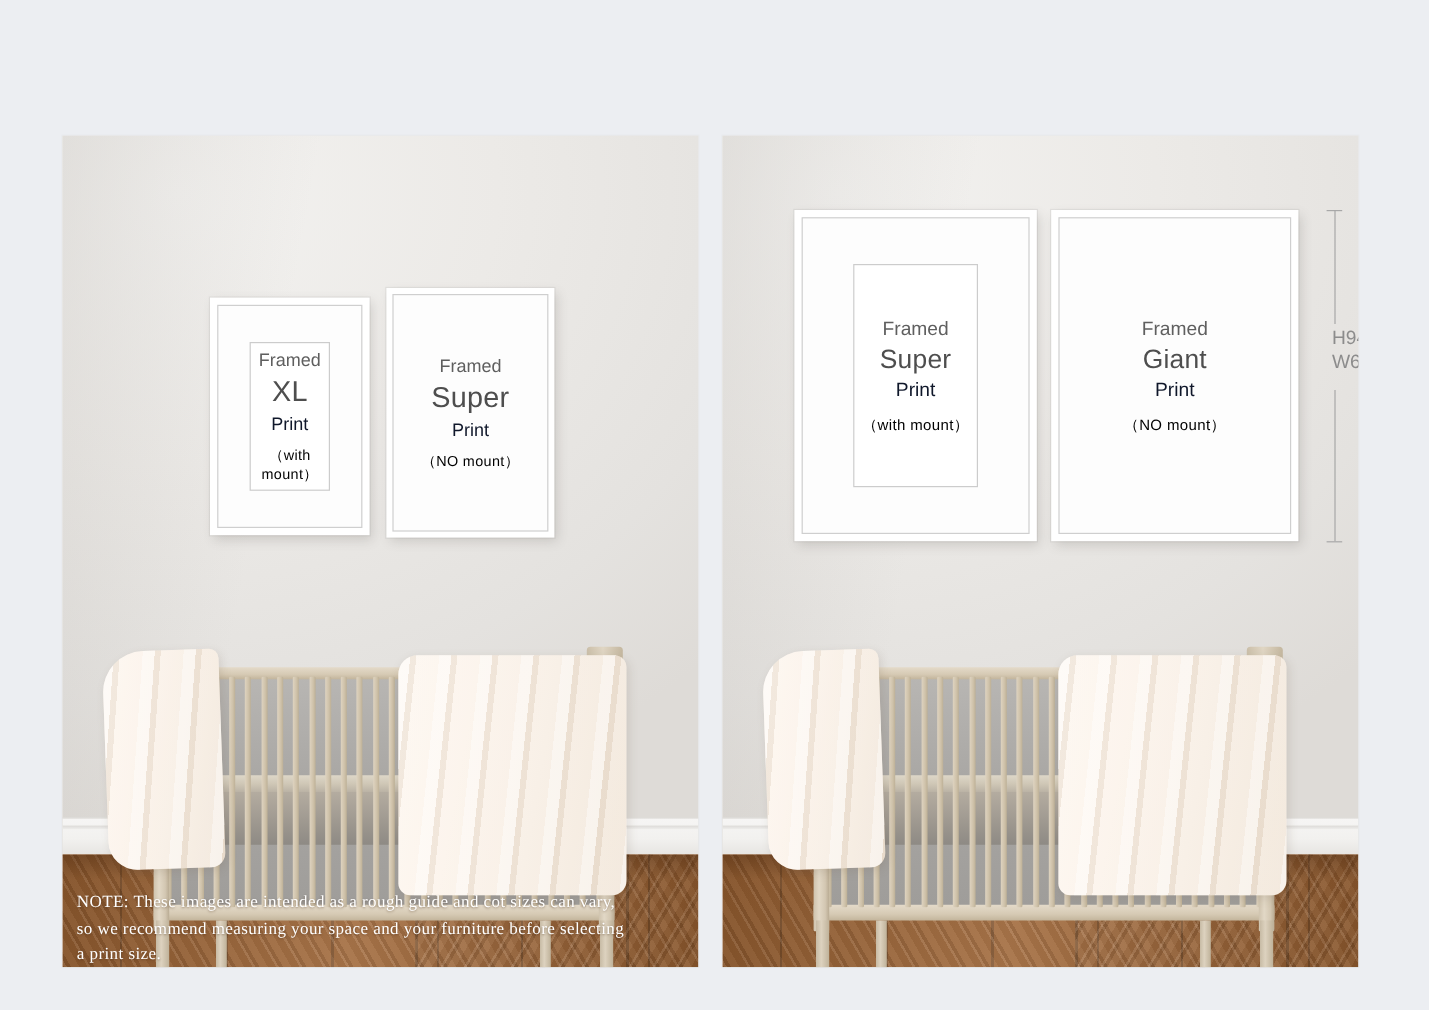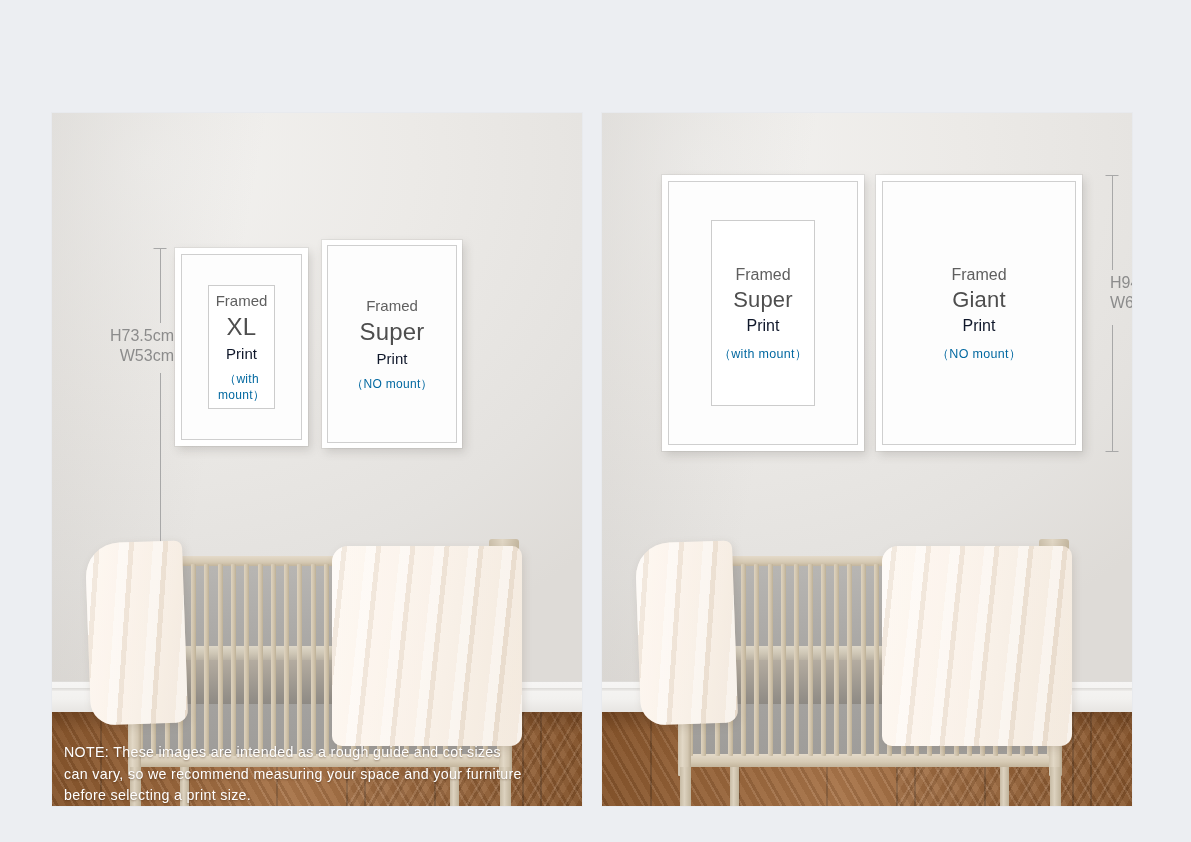--- a/index.html
+++ b/index.html
@@ -111,21 +111,21 @@
   .mount{
     position:absolute;
     border:1px solid #cccccc;
     background:#ffffff;
     display:flex; flex-direction:column; align-items:center; justify-content:center;
   }
   .lbl{ text-align:center; color:#5e5e5e; line-height:1.35; }
   .lbl .l1{ font-size:15px; color:#5f5f5f; }
   .lbl .l2{ font-size:24px; color:#4e4e4e; letter-spacing:.2px; }
   .lbl .l3{ font-size:15px; color:#0f172a; }
-  .lbl .l4{ font-size:12px; color:#0369a1; margin-top:7px; letter-spacing:.3px; }
+  .lbl .l4{ font-size:12px; color:#000000; margin-top:7px; letter-spacing:.3px; }
 
   .lbl.big .l1{ font-size:16px; }
   .lbl.big .l2{ font-size:22px; }
   .lbl.big .l3{ font-size:16px; }
   .lbl.big .l4{ font-size:12.5px; margin-top:9px; }
 
   
   .dim{ position:absolute; }
   .dim-seg{ position:absolute; width:1px; background:#a8a8a8; left:50%; }
   .dim-cap{ position:absolute; width:13px; height:1px; background:#a8a8a8; left:50%; transform:translateX(-50%); }
@@ -198,30 +198,20 @@
         <div class="baseboard-line"></div>
       </div>
     </div>
 
     <div class="floor">
       <div class="floor-chev"></div>
       <div class="floor-chev2"></div>
       <div class="floor-tone"></div>
     </div>
 
-    <div class="dim" style="left:78px; top:135px; width:60px; height:315px;">
-      <div class="dim-cap" style="top:0;"></div>
-      <div class="dim-seg" style="top:0; height:75px;"></div>
-      <div class="dim-seg" style="top:125px; height:190px;"></div>
-      <div class="dim-cap" style="top:315px;"></div>
-      <div class="dim-text left-side" style="top:78px;">
-        <div>H73.5cm</div>
-        <div>W53cm</div>
-      </div>
-    </div>
 
     <div class="frame" style="left:123px; top:135px; width:133px; height:198px;">
       <div class="frame-inner">
         <div class="mount" style="left:26px; top:30px; right:26px; bottom:30px;">
           <div class="lbl">
             <div class="l1">Framed</div>
             <div class="l2">XL</div>
             <div class="l3">Print</div>
             <div class="l4">（with  mount）</div>
           </div>
@@ -293,21 +283,21 @@
 
       <div class="blanket" style="left:36px; top:6px; width:97px; height:182px; border-radius:34px 8px 12px 24px; transform:rotate(-2deg);">
         <div class="blanket-folds" style="border-radius:34px 8px 12px 24px;"></div>
       </div>
 
       <div class="blanket" style="left:280px; top:10px; width:190px; height:200px; border-radius:16px 10px 12px 10px;">
         <div class="blanket-folds" style="border-radius:16px 10px 12px 10px;"></div>
       </div>
     </div>
 
-    <div class="note" style="left:12px; top:629px; width:460px;">NOTE: These images are intended as a rough guide and cot sizes can vary, so we recommend measuring your space and your furniture before selecting a print size.</div>
+    <div class="note" style="left:12px; top:629px; width:460px;font-family:Liberation Serif, serif;">NOTE: These images are intended as a rough guide and cot sizes can vary, so we recommend measuring your space and your furniture before selecting a print size.</div>
   </div>
 
   <div class="panel panel-right">
 
     <div class="wall-wrap">
       <div class="wall"></div>
       <div class="wall-shade"></div>
       <div class="baseboard">
         <div class="baseboard-line"></div>
       </div>

